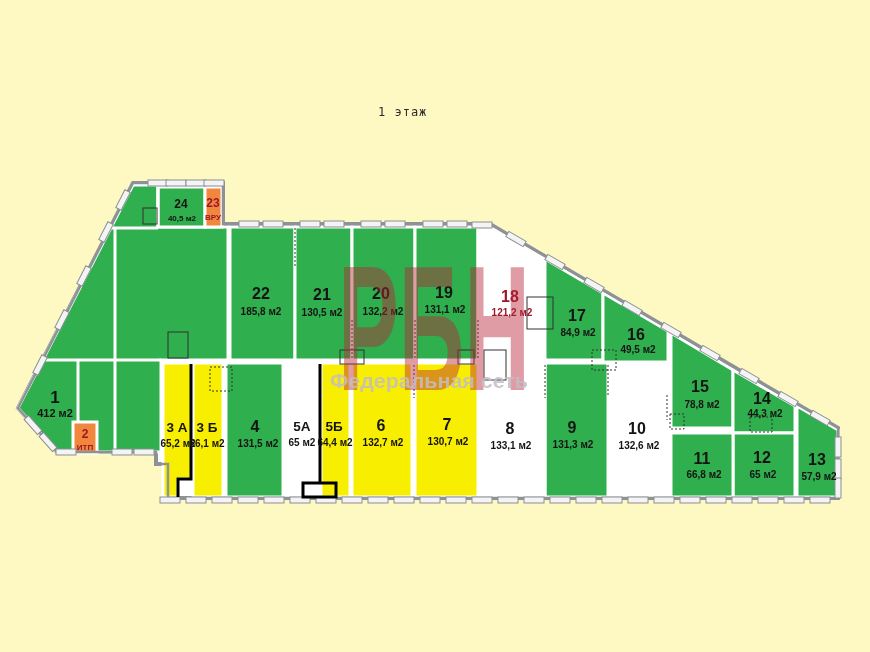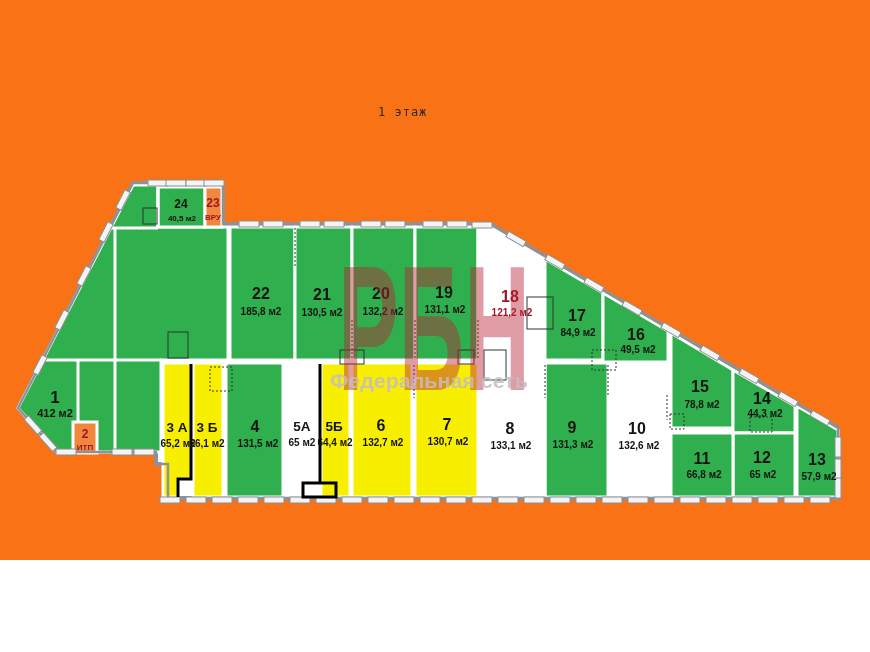--- a/index.html
+++ b/index.html
@@ -1,16 +1,16 @@
 <!DOCTYPE html>
 <html><head>
 <meta charset="utf-8">
 <style>
   html,body{margin:0;padding:0;background:#ffffff;}
-  .page{position:relative;width:870px;height:560px;background:#f97316;overflow:hidden;
+  .page{position:relative;width:870px;height:652px;background:#fef9c3;overflow:hidden;
         font-family:"Liberation Sans",sans-serif;}
   .floor-title{position:absolute;left:378px;top:105px;font-family:"DejaVu Sans Mono",monospace;
         font-size:12px;color:#2b2b2b;letter-spacing:1px;}
   svg.plan{position:absolute;left:0;top:0;}
   text.rm-num{font-weight:bold;}
   text.rm-area{font-weight:bold;}
 </style>
 </head>
 <body>
 

